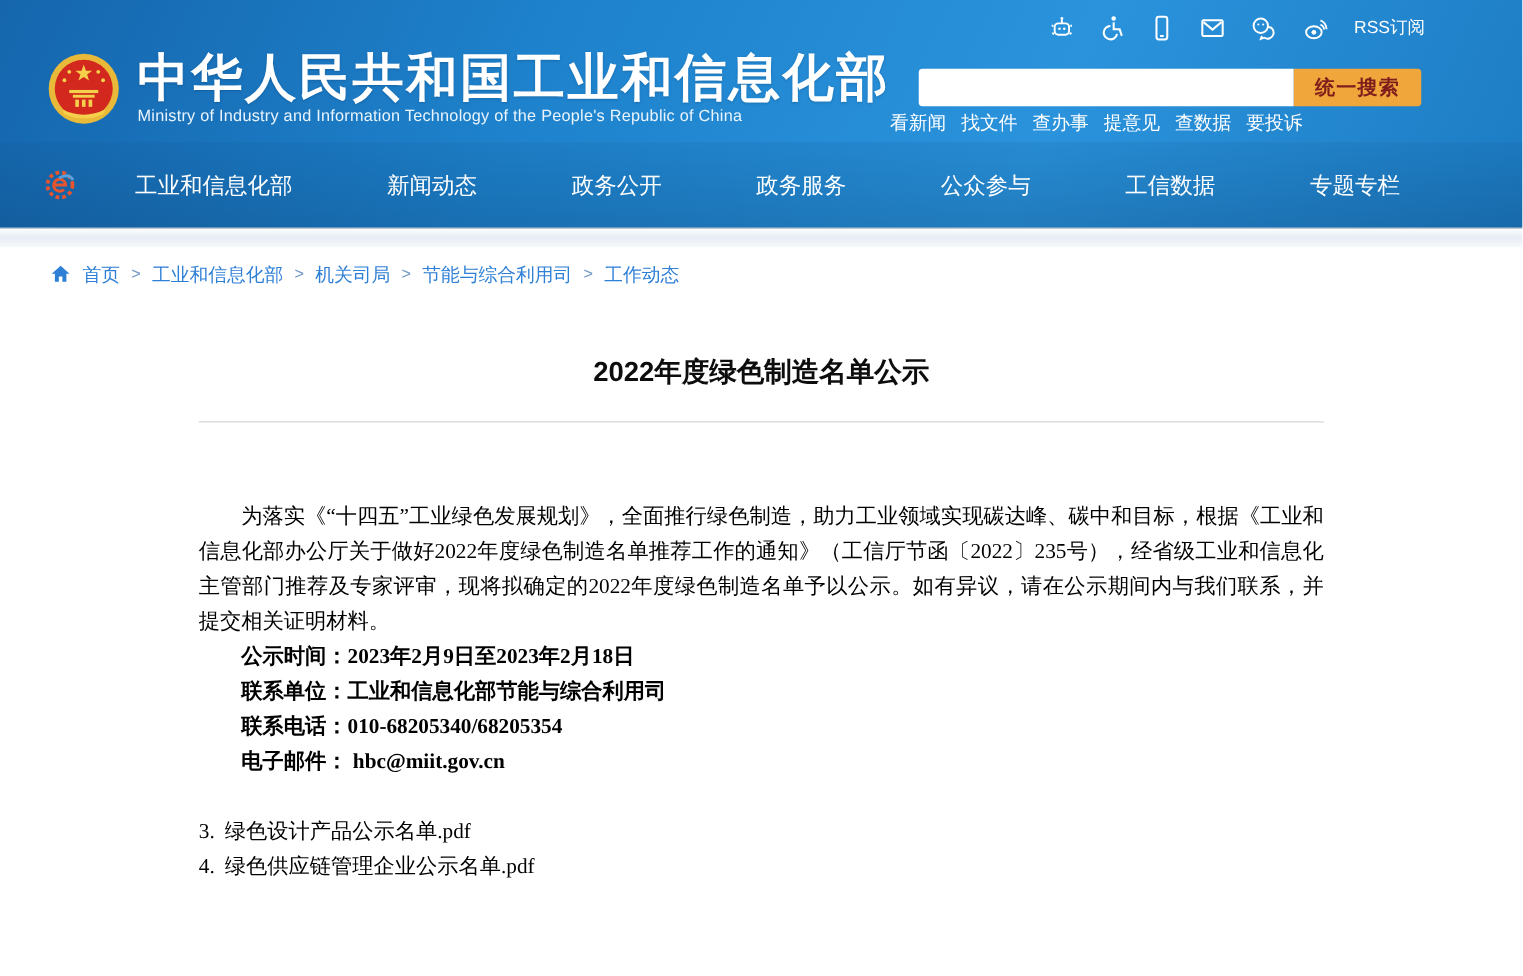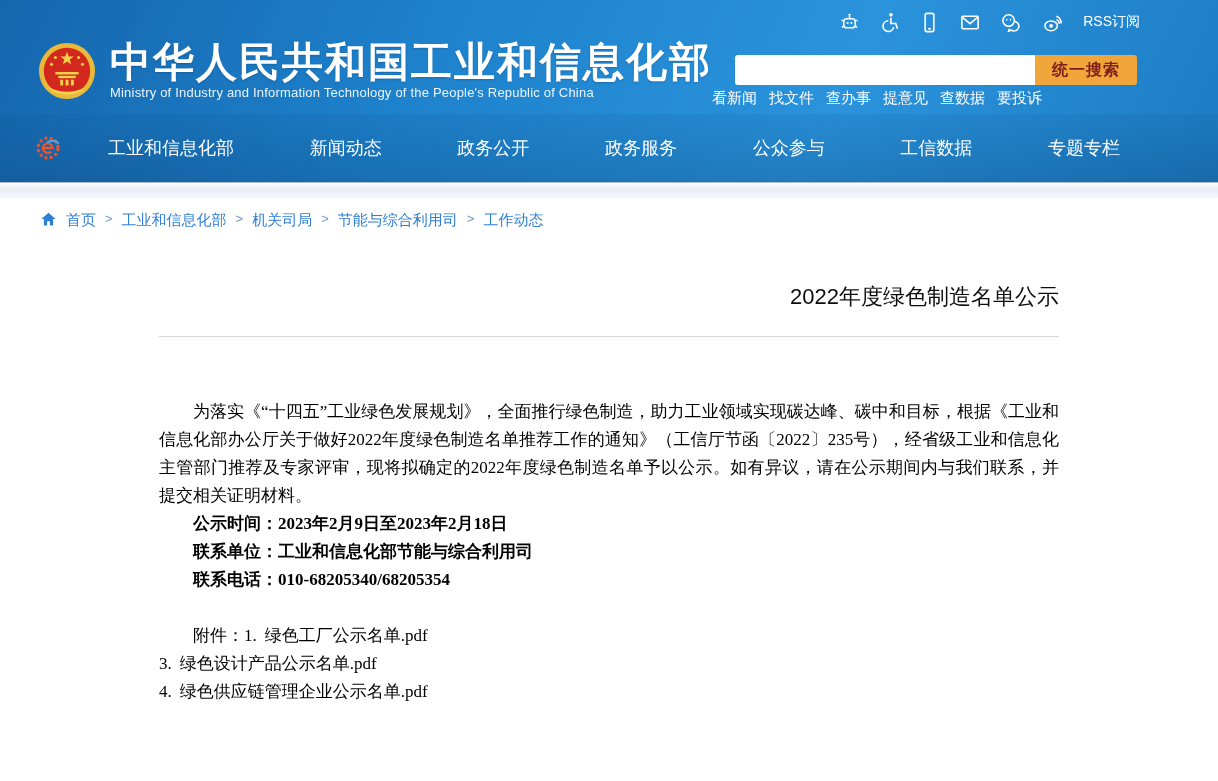--- a/index.html
+++ b/index.html
@@ -39,21 +39,21 @@
   .header-shadow{height:16px;background:linear-gradient(180deg,#ffffff 0%,#e7edf4 50%,#f7fafc 100%);}
 
   
   .breadcrumb{display:flex;align-items:flex-start;gap:9px;padding:13px 0 12px 40px;
     font-size:15px;color:#2e7fd6;background:#fff;}
   .breadcrumb .crumb{cursor:pointer;}
   .crumb-sep{color:#6d97c4;font-size:13px;}
 
   
   .article{width:900px;margin:0 auto;padding-bottom:30px;}
-  .article-title{text-align:right;font-size:22px;font-weight:normal;color:#0d0d0d;margin:40px 0 0;
+  .article-title{text-align:center;font-size:22px;font-weight:bold;color:#0d0d0d;margin:40px 0 0;
     font-family:"Liberation Sans","DejaVu Sans",sans-serif;}
   .divider{border-top:1px solid #d8d8d8;margin-top:24px;}
   .meta{text-align:center;color:#9a9a9a;font-size:14px;margin-top:17px;}
   .meta .m-gap{display:inline-block;width:28px;}
 
   .body{margin-top:61px;font-size:17px;line-height:28px;color:#000;
     font-family:"Liberation Serif","DejaVu Serif",serif;}
   .body p{margin:0;}
   .para{text-indent:2em;text-align:justify;}
   .info{text-indent:2em;font-weight:bold;}
@@ -201,25 +201,23 @@
   <main class="article">
     <h1 class="article-title">2022年度绿色制造名单公示</h1>
     <div class="divider"></div>
 
 
     <div class="body">
       <p class="para">为落实《“十四五”工业绿色发展规划》，全面推行绿色制造，助力工业领域实现碳达峰、碳中和目标，根据《工业和信息化部办公厅关于做好2022年度绿色制造名单推荐工作的通知》（工信厅节函〔2022〕235号），经省级工业和信息化主管部门推荐及专家评审，现将拟确定的2022年度绿色制造名单予以公示。如有异议，请在公示期间内与我们联系，并提交相关证明材料。</p>
       <p class="info">公示时间：2023年2月9日至2023年2月18日</p>
       <p class="info">联系单位：工业和信息化部节能与综合利用司</p>
       <p class="info">联系电话：010-68205340/68205354</p>
+      <p class="info">电子邮件：  hbc@miit.gov.cn</p>
       <p class="blank"></p>
 
-      <p class="attach-line">
-        <span>附件：</span><span class="attach-first"><span class="att-num">1.</span><span>绿色工厂公示名单.pdf</span></span>
-      </p>
       <p class="attach-item">
         <span class="att-num">3.</span><span>绿色设计产品公示名单.pdf</span>
       </p>
       <p class="attach-item">
         <span class="att-num">4.</span><span>绿色供应链管理企业公示名单.pdf</span>
       </p>
     </div>
   </main>
 </div>
 

